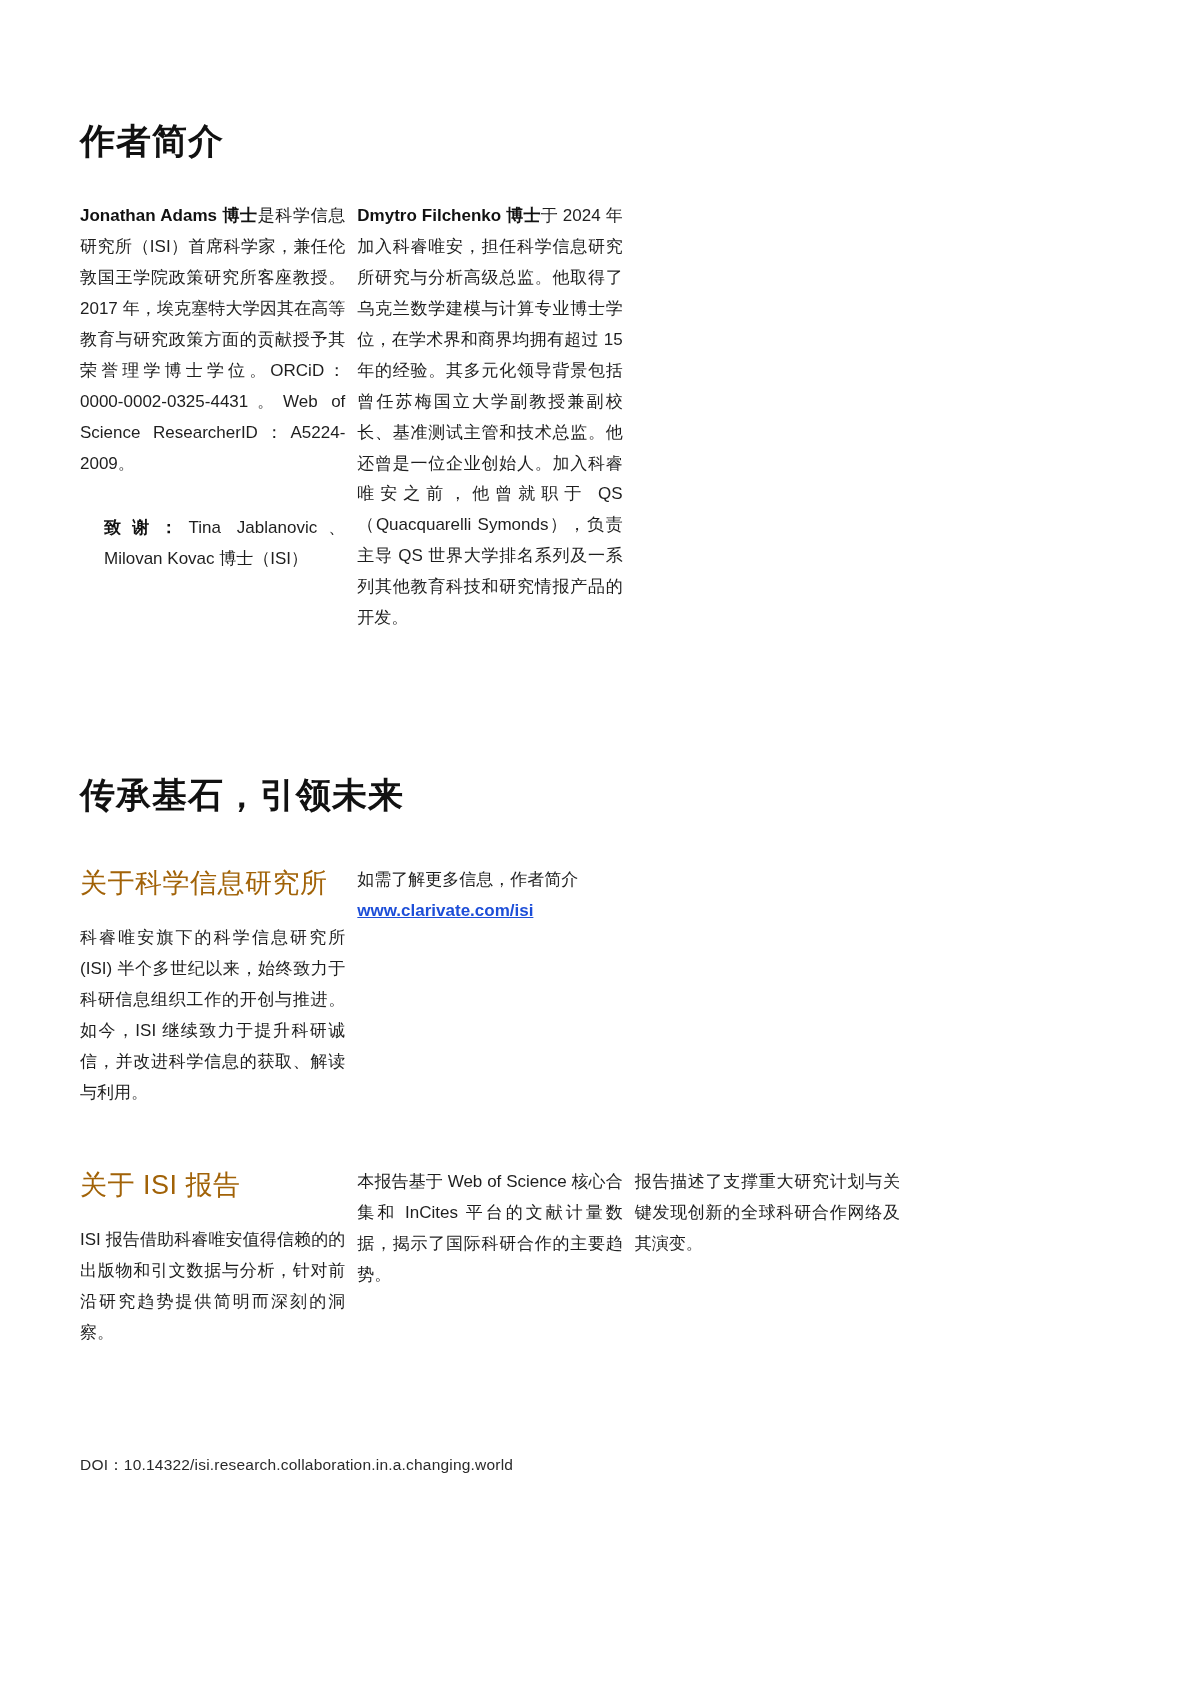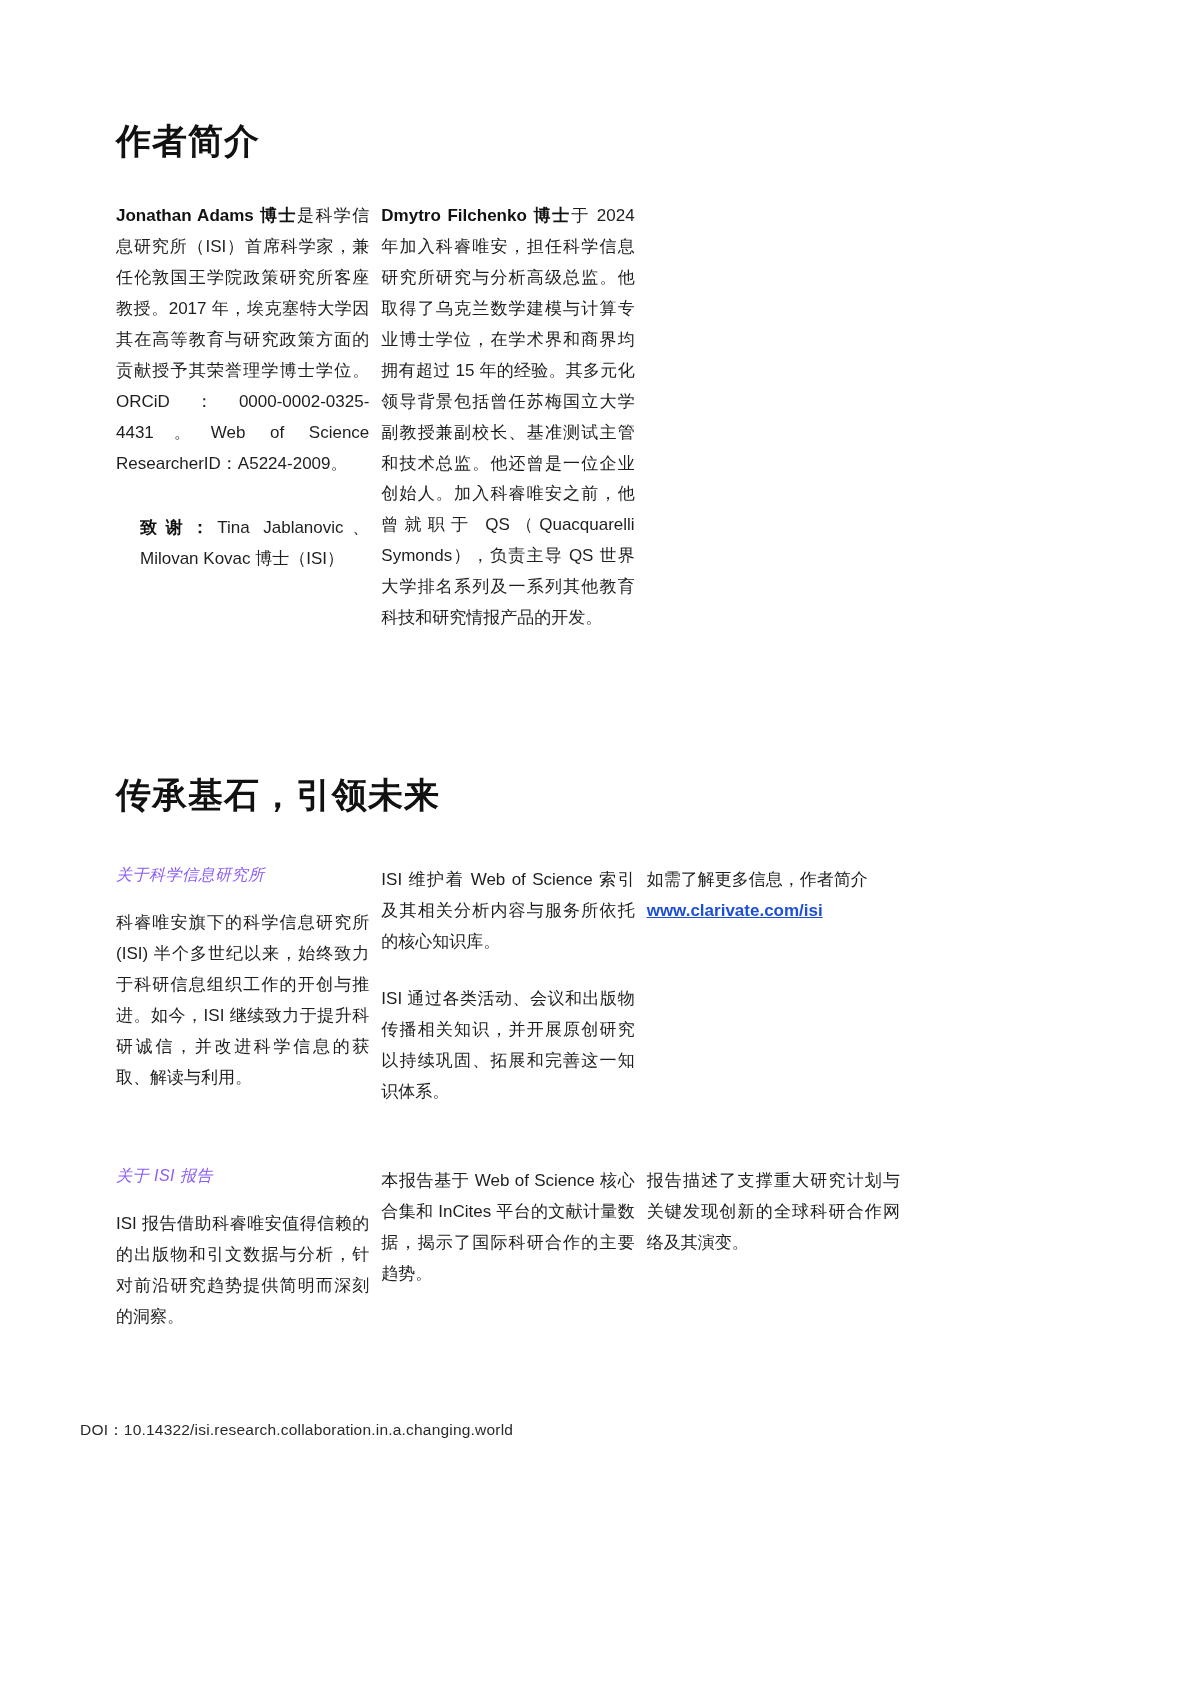--- a/index.html
+++ b/index.html
@@ -9,21 +9,21 @@
     height: 1698px;
     position: relative;
     overflow: hidden;
     font-family: "Liberation Sans", "DejaVu Sans", sans-serif;
     color: #1c1c1c;
   }
   .page {
     position: relative;
     width: 980px;
     height: 1698px;
-    padding: 118px 80px 0 116px;
+    padding: 118px 80px 0 80px;
   }
   .h1 {
     font-size: 35px;
     font-weight: 700;
     letter-spacing: 1px;
     color: #111111;
   }
   .cols {
     display: grid;
     grid-template-columns: repeat(3, 1fr);
@@ -35,38 +35,37 @@
     text-align: justify;
     color: #1e1e1e;
   }
   .body-text strong { font-weight: 700; color: #111111; }
   .authors-cols { margin-top: 36px; }
   .ack { margin-top: 34px; margin-left: 24px; }
   .legacy-title { margin-top: 138px; }
   .legacy-row1 { margin-top: 46px; }
   .legacy-row2 { margin-top: 58px; }
   .sub-heading {
-    font-size: 16px;
+    font-size: 27px;
     font-weight: 500;
     letter-spacing: 0.5px;
-    color: #8b5cf6;
+    color: #a16207;
     margin-bottom: 22px;
-    font-style: italic;
   }
   .para-gap { margin-top: 26px; }
   .link {
     font-weight: 700;
     text-decoration: underline;
     color: #1d4ed8;
     cursor: pointer;
   }
   .footer {
     position: absolute;
     left: 80px;
-    top: 1420px;
+    top: 1455px;
     font-size: 15.5px;
     letter-spacing: 0.2px;
     color: #2a2a2a;
   }
 </style>
 </head>
 <body>
 
 <div class="page">
 
@@ -84,24 +83,20 @@
   </div>
 
   <h1 class="h1 legacy-title">传承基石，引领未来</h1>
 
   <div class="cols legacy-row1">
     <div>
       <h2 class="sub-heading">关于科学信息研究所</h2>
       <p class="body-text">科睿唯安旗下的科学信息研究所 (ISI) 半个多世纪以来，始终致力于科研信息组织工作的开创与推进。如今，ISI 继续致力于提升科研诚信，并改进科学信息的获取、解读与利用。</p>
     </div>
     <div>
-      <p class="body-text">ISI 维护着 Web of Science 索引及其相关分析内容与服务所依托的核心知识库。</p>
-      <p class="body-text para-gap">ISI 通过各类活动、会议和出版物传播相关知识，并开展原创研究以持续巩固、拓展和完善这一知识体系。</p>
-    </div>
-    <div>
       <p class="body-text"><span>如需了解更多信息，作者简介</span><br>
         <span class="link">www.clarivate.com/isi</span></p>
     </div>
   </div>
 
   <div class="cols legacy-row2">
     <div>
       <h2 class="sub-heading">关于 ISI 报告</h2>
       <p class="body-text">ISI 报告借助科睿唯安值得信赖的的出版物和引文数据与分析，针对前沿研究趋势提供简明而深刻的洞察。</p>
     </div>

